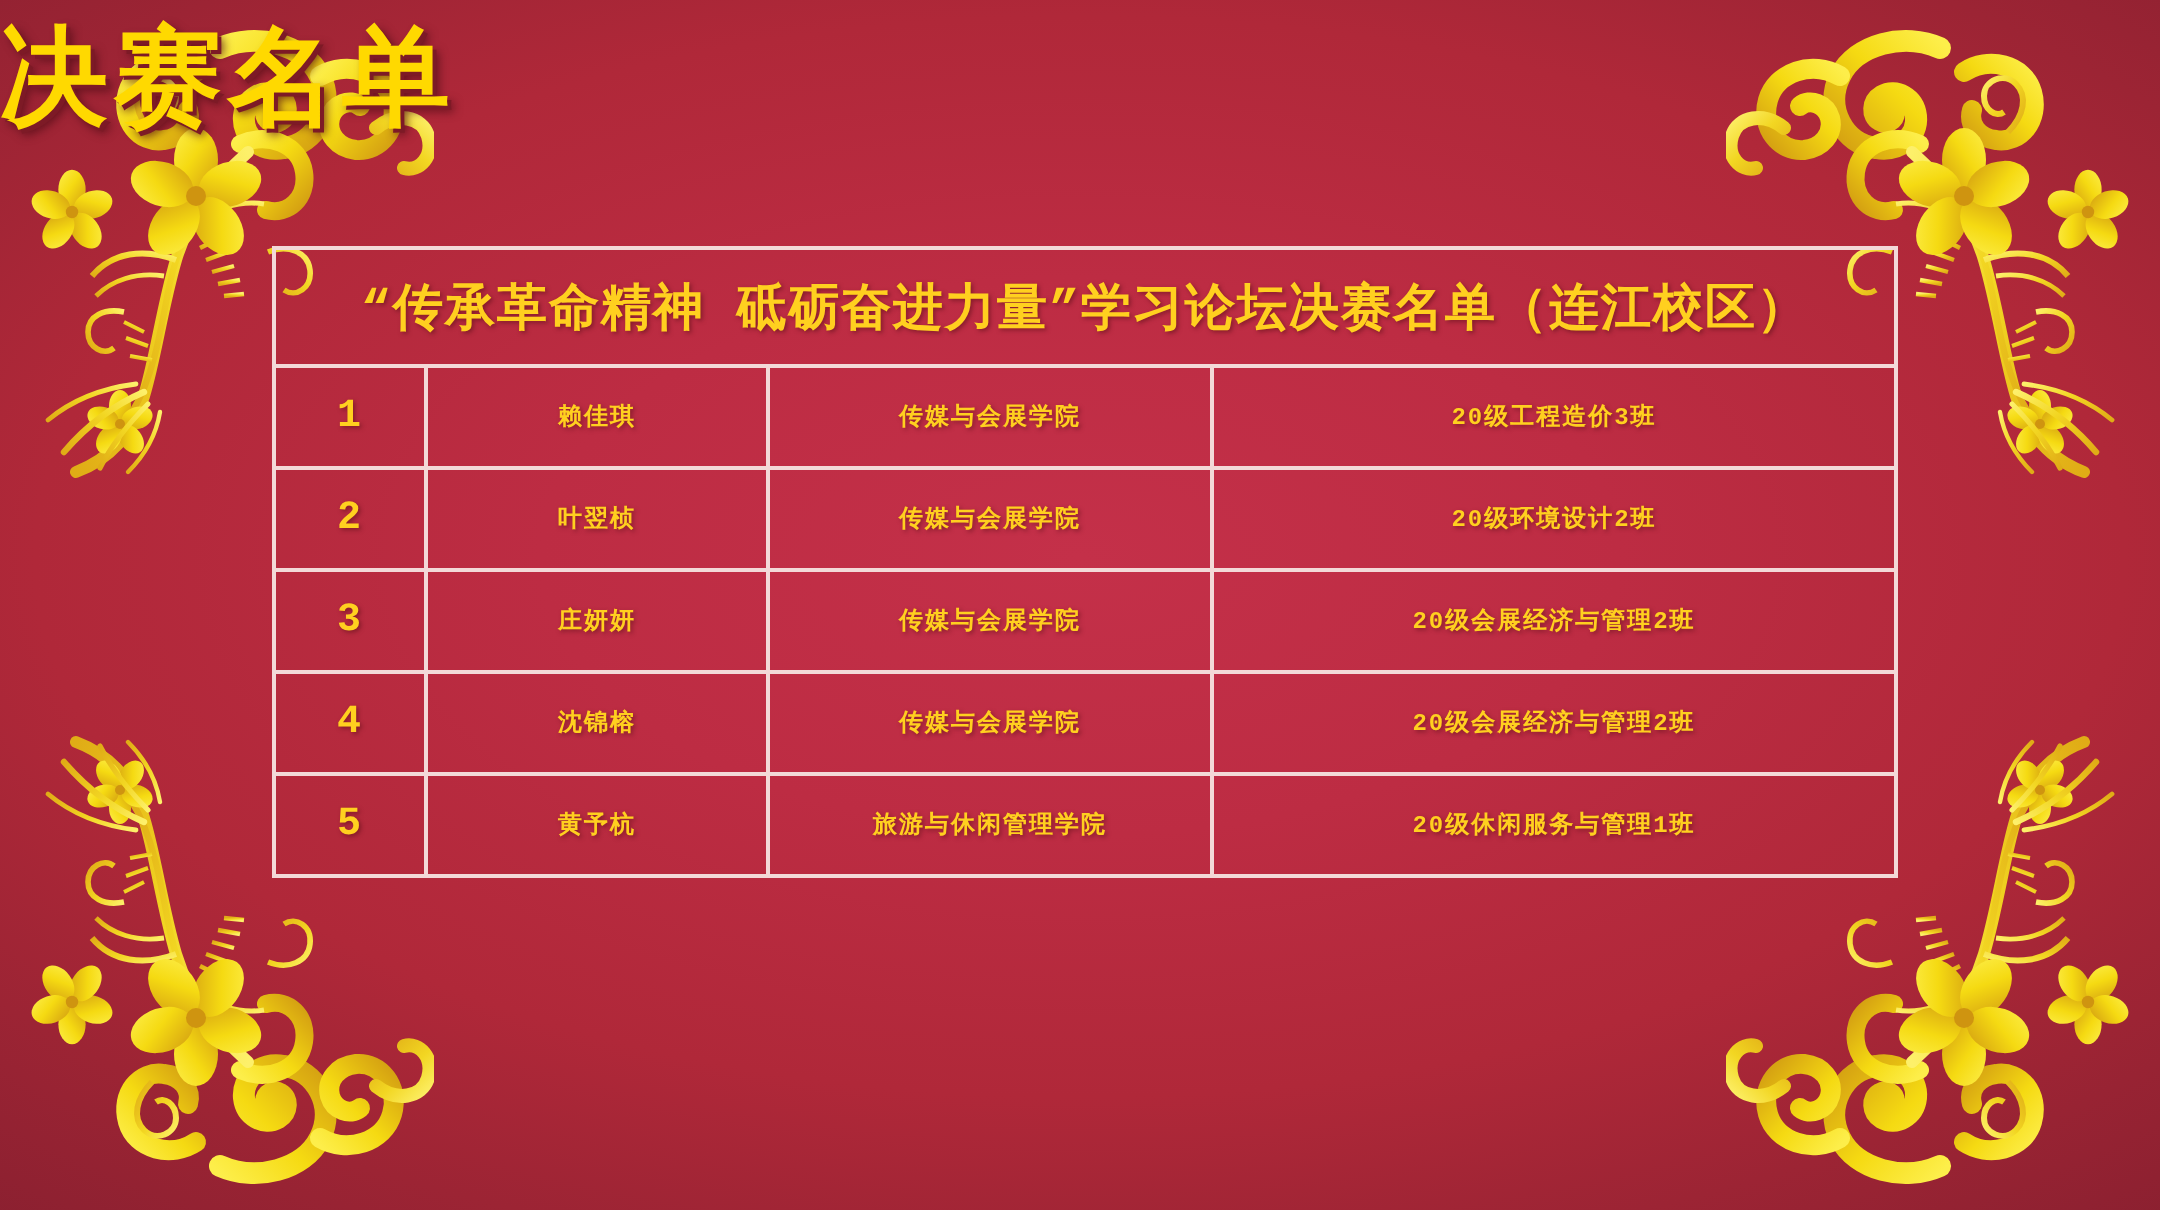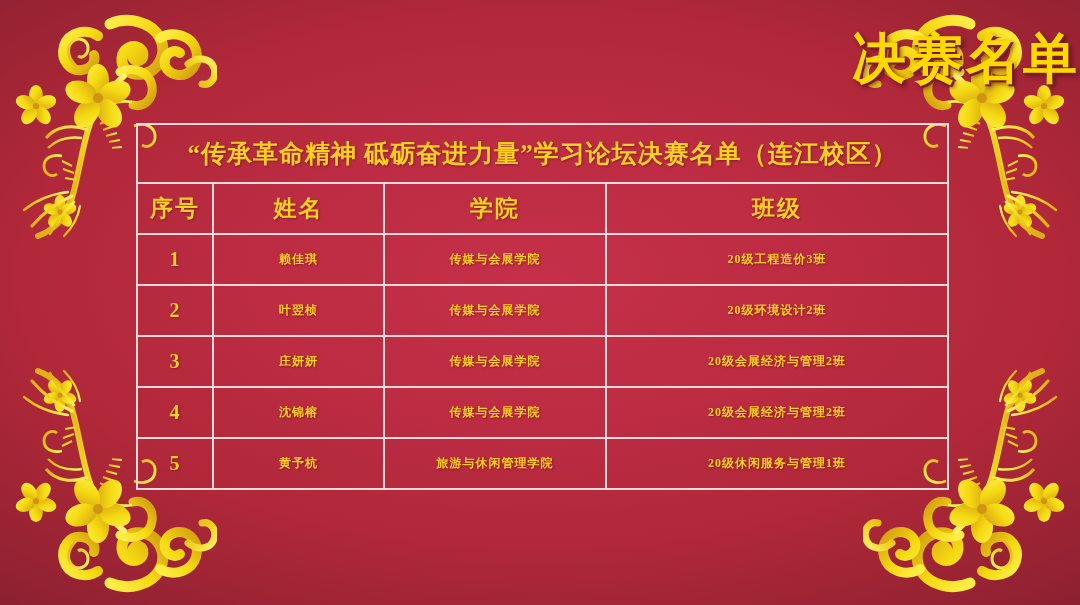--- a/index.html
+++ b/index.html
@@ -25,43 +25,44 @@
         #c43049 0%,
         #bd2c43 32%,
         #b02839 62%,
         #9c2434 82%,
         #8b2030 100%);
   }
 
   
   #title {
     position: absolute;
-    top: 28px;
+    top: 8px;
     left: 0;
     width: 1080px;
-    text-align: right;
+    text-align: left;
     font-family: "DejaVu Sans", "Liberation Sans", sans-serif;
     font-size: 54px;
     font-weight: bold;
     letter-spacing: 3px;
     color: #ffd900;
     text-shadow:
       2px 2px 0 #7d1a26,
       3px 3px 5px rgba(80, 12, 22, 0.75);
     line-height: 1.15;
   }
 
   
   #roster-table {
     position: absolute;
     left: 136px;
     top: 123px;
     width: 811px;
     border-collapse: collapse;
     table-layout: fixed;
+    font-family: Liberation Mono, monospace;
   }
 
   #roster-table td {
     border: 2px solid #f3d9d8;
     color: #ffd01f;
     text-align: center;
     vertical-align: middle;
     text-shadow: 1px 1px 2px rgba(90, 14, 24, 0.55);
     font-weight: bold;
   }
@@ -212,26 +213,20 @@
     <colgroup>
       <col class="col-idx">
         <col class="col-name">
         <col class="col-coll">
         <col class="col-class">
     </colgroup>
     <tbody>
       <tr>
         <td class="caption-cell" colspan="4">“传承革命精神 砥砺奋进力量”学习论坛决赛名单（连江校区）</td>
       </tr>
-      <tr>
-        <td class="head-cell">序号</td>
-        <td class="head-cell">姓名</td>
-        <td class="head-cell">学院</td>
-        <td class="head-cell">班级</td>
-      </tr>
 
       <tr>
         <td class="body-cell idx-cell">1</td>
         <td class="body-cell">赖佳琪</td>
         <td class="body-cell">传媒与会展学院</td>
         <td class="body-cell">20级工程造价3班</td>
       </tr>
       <tr>
         <td class="body-cell idx-cell">2</td>
         <td class="body-cell">叶翌桢</td>

